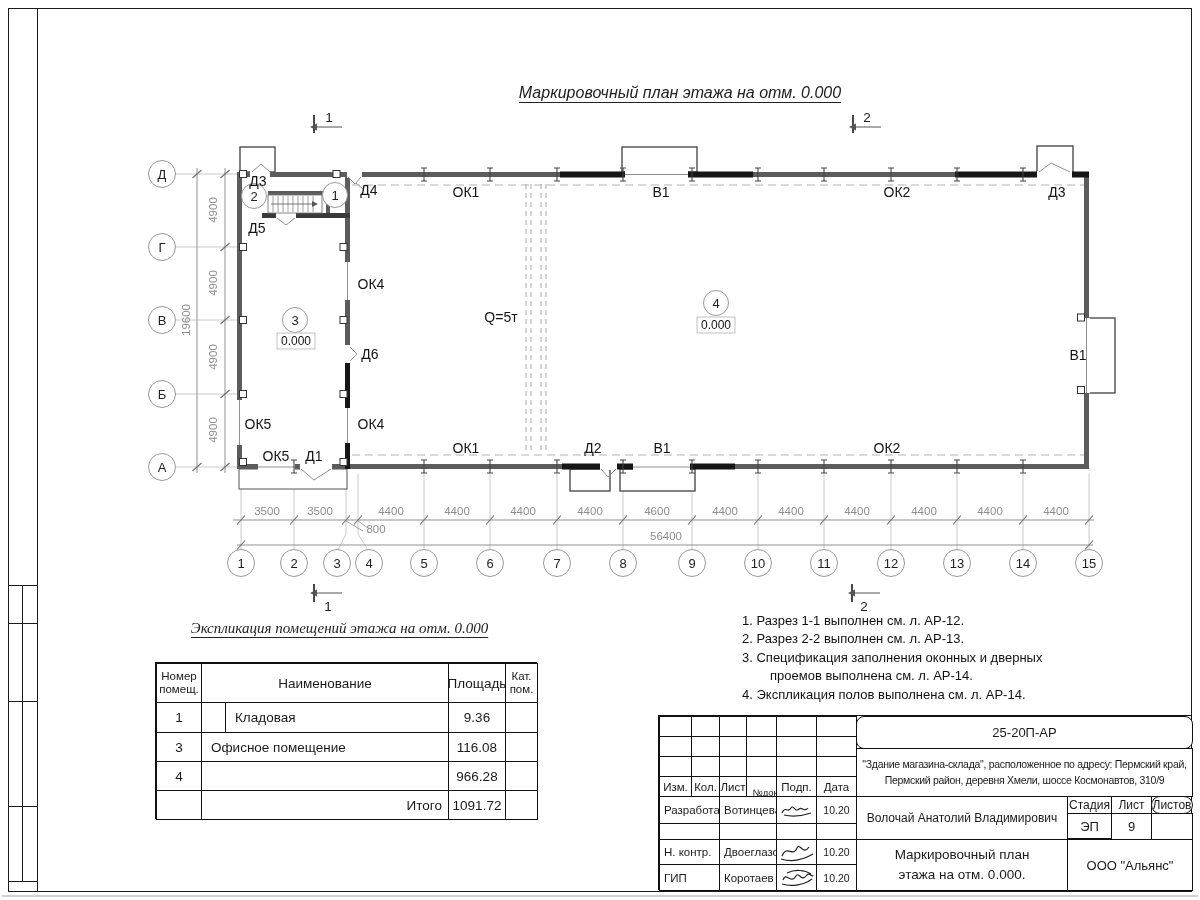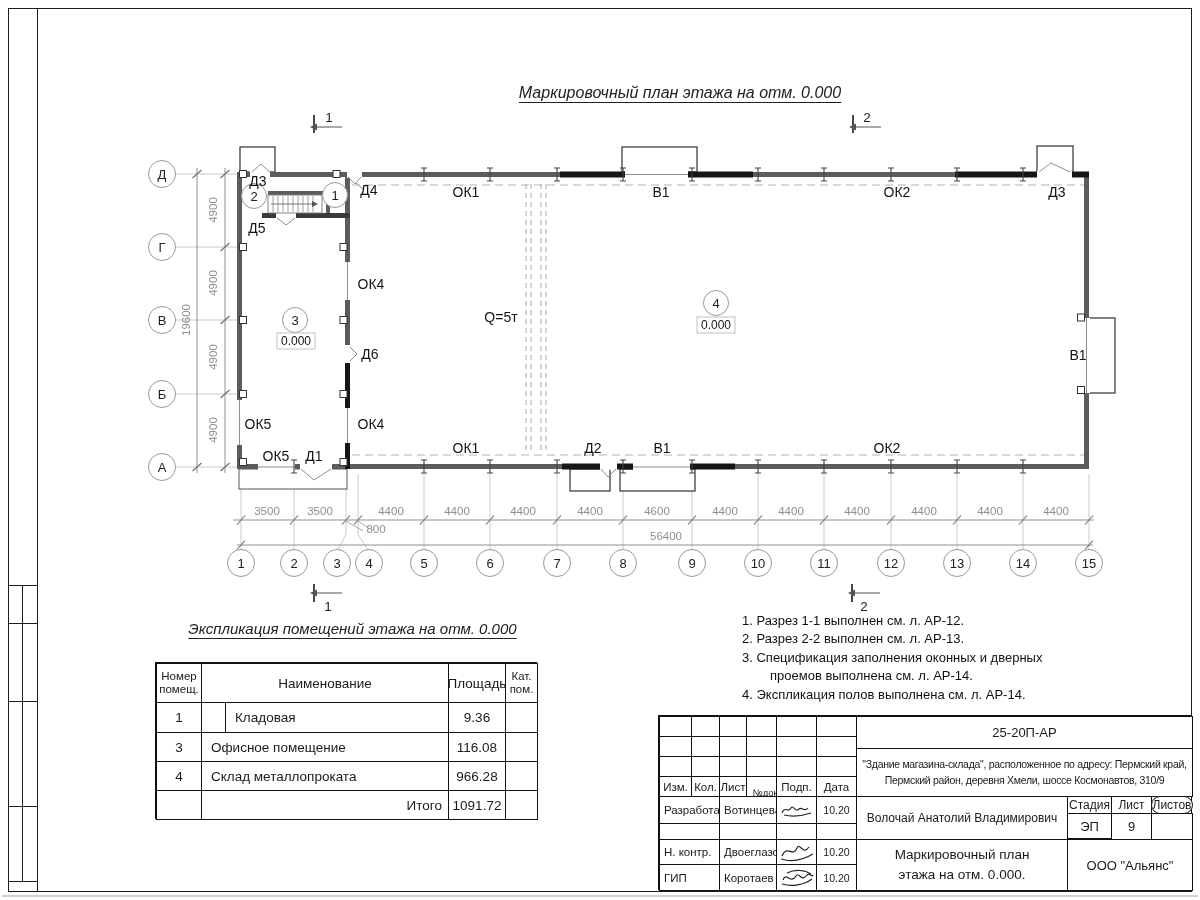--- a/index.html
+++ b/index.html
@@ -28,21 +28,21 @@
   .notes{font-size:13px;line-height:1.42;color:#111;}
   .notes div{padding-left:28px;text-indent:-28px;}
   
   .tb{border:1.8px solid #111;}
   .c{position:absolute;border:1px solid #111;display:flex;align-items:center;justify-content:center;
      text-align:center;box-sizing:border-box;font-size:11.5px;background:#fff;overflow:hidden;}
   .c.lab{justify-content:flex-start;padding-left:4px;}
   .c.tiny{font-size:9.5px;}
   .c.date{font-size:10.5px;}
   .c.addr{font-size:10.5px;letter-spacing:-0.3px;line-height:1.5;flex-direction:column;}
-  .c.docnum{font-size:13px;}
+  .c.docnum{font-size:13px;border-radius:8px;}
   .c.big{font-size:13.5px;line-height:1.45;flex-direction:column;}
   .c.org{font-size:13px;}
   .c.stageval{font-size:13px;}
   
   svg text{font-family:"Liberation Sans",sans-serif;}
   .dimtxt{font-size:11.5px;fill:#8e8e8e;}
   .axtxt{font-size:13px;fill:#222;}
   .lbl{font-size:14px;fill:#141414;}
   .lvl{font-size:12px;fill:#141414;}
   .sectxt{font-size:13.5px;fill:#222;}
@@ -385,41 +385,40 @@
         <polygon points="310,593 317,589.5 317,596.5"></polygon>
           <polygon points="848,593 855,589.5 855,596.5"></polygon>
         </g>
       <text class="sectxt" x="329" y="122" text-anchor="middle">1</text>
       <text class="sectxt" x="867" y="122" text-anchor="middle">2</text>
       <text class="sectxt" x="328" y="611" text-anchor="middle">1</text>
       <text class="sectxt" x="864" y="611" text-anchor="middle">2</text>
     </g>
   </svg>
 
-  <div class="abs tabletitle" style="left:175px;top:620px;width:355px;">Экспликация помещений этажа на отм. 0.000</div>
+  <div class="abs tabletitle" style="left:162px;top:620px;width:355px;font-family:Liberation Serif, serif;">Экспликация помещений этажа на отм. 0.000</div>
 
   <div class="abs xtable" style="left:155px;top:662px;width:382px;height:157px;position:absolute;">
 
     <div class="xc center small" style="left:0;top:0;width:46px;height:40px;">Номер помещ.</div>
     <div class="xc center" style="left:45px;top:0;width:248px;height:40px;">Наименование</div>
     <div class="xc center" style="left:292px;top:0;width:58px;height:40px;">Площадь</div>
     <div class="xc center small" style="left:349px;top:0;width:33px;height:40px;">Кат. пом.</div>
 
     <div class="xc center" style="left:0;top:39px;width:46px;height:31px;">1</div>
     <div class="xc namepad" style="left:45px;top:39px;width:248px;height:31px;margin-left:24px;">Кладовая</div>
     <div class="xc center" style="left:292px;top:39px;width:58px;height:31px;text-align:right;">9.36</div>
     <div class="xc" style="left:349px;top:39px;width:33px;height:31px;"></div>
 
     <div class="xc center" style="left:0;top:69px;width:46px;height:30px;">3</div>
     <div class="xc namepad" style="left:45px;top:69px;width:248px;height:30px;">Офисное помещение</div>
     <div class="xc center" style="left:292px;top:69px;width:58px;height:30px;">116.08</div>
     <div class="xc" style="left:349px;top:69px;width:33px;height:30px;"></div>
 
     <div class="xc center" style="left:0;top:98px;width:46px;height:30px;">4</div>
-    <div class="xc namepad" style="left:45px;top:98px;width:248px;height:30px;">Склад металлопроката</div>
     <div class="xc center" style="left:292px;top:98px;width:58px;height:30px;">966.28</div>
     <div class="xc" style="left:349px;top:98px;width:33px;height:30px;"></div>
 
     <div class="xc" style="left:0;top:127px;width:46px;height:30px;"></div>
     <div class="xc rightal" style="left:45px;top:127px;width:248px;height:30px;">Итого</div>
     <div class="xc center" style="left:292px;top:127px;width:58px;height:30px;">1091.72</div>
     <div class="xc" style="left:349px;top:127px;width:33px;height:30px;"></div>
   </div>
 
   <div class="abs notes" style="left:742px;top:612px;width:318px;">

